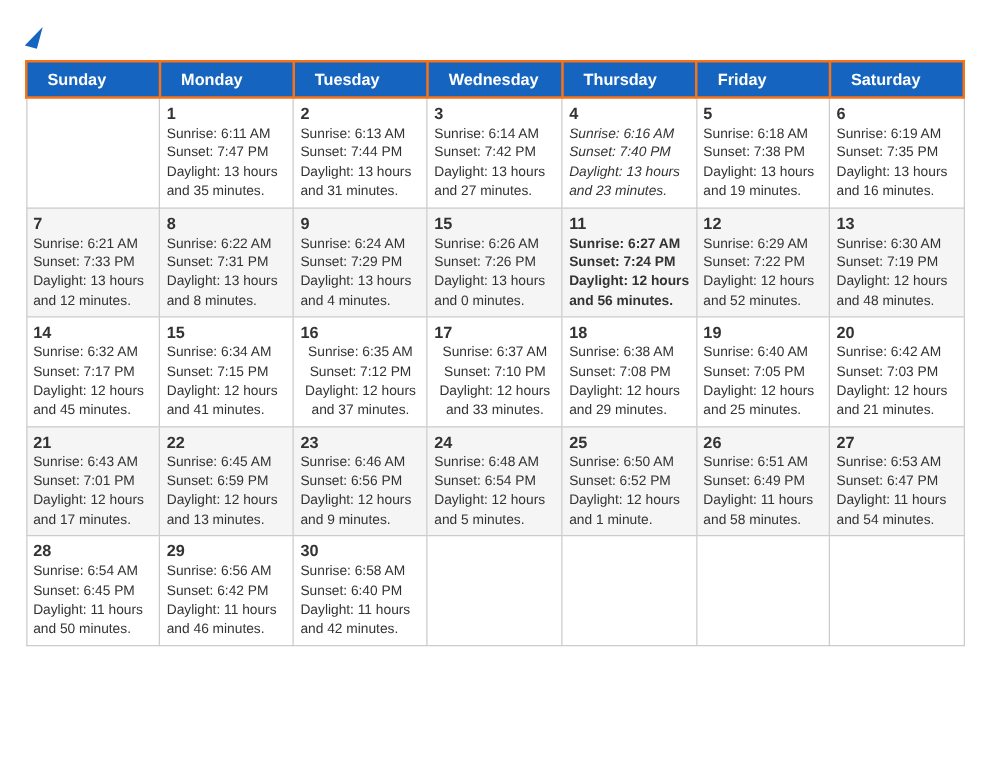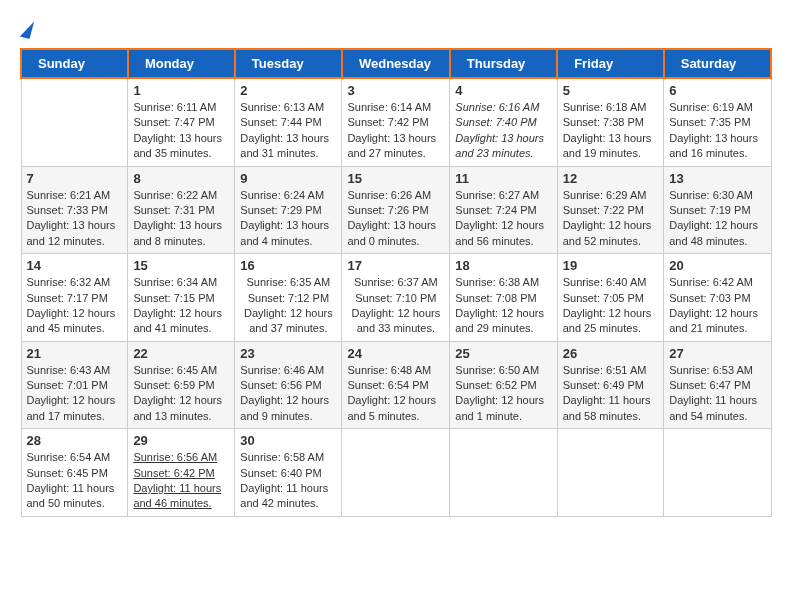--- a/index.html
+++ b/index.html
@@ -192,21 +192,21 @@
         </td>
         <td>
           <span class="day-number">15</span>
           <div class="cell-text" style="white-space: pre-line;">Sunrise: 6:26 AM
 Sunset: 7:26 PM
 Daylight: 13 hours
 and 0 minutes.</div>
         </td>
         <td>
           <span class="day-number">11</span>
-          <div class="cell-text" style="white-space: pre-line;">Sunrise: 6:27 AM
+          <div class="cell-text" style="white-space: pre-line; font-weight: bold;">Sunrise: 6:27 AM
 Sunset: 7:24 PM
 Daylight: 12 hours
 and 56 minutes.</div>
         </td>
         <td>
           <span class="day-number">12</span>
           <div class="cell-text" style="white-space: pre-line;">Sunrise: 6:29 AM
 Sunset: 7:22 PM
 Daylight: 12 hours
 and 52 minutes.</div>
@@ -324,21 +324,21 @@
       <tr>
         <td>
           <span class="day-number">28</span>
           <div class="cell-text" style="white-space: pre-line;">Sunrise: 6:54 AM
 Sunset: 6:45 PM
 Daylight: 11 hours
 and 50 minutes.</div>
         </td>
         <td>
           <span class="day-number">29</span>
-          <div class="cell-text" style="white-space: pre-line; text-decoration: underline;">Sunrise: 6:56 AM
+          <div class="cell-text" style="white-space: pre-line;">Sunrise: 6:56 AM
 Sunset: 6:42 PM
 Daylight: 11 hours
 and 46 minutes.</div>
         </td>
         <td>
           <span class="day-number">30</span>
           <div class="cell-text" style="white-space: pre-line;">Sunrise: 6:58 AM
 Sunset: 6:40 PM
 Daylight: 11 hours
 and 42 minutes.</div>

